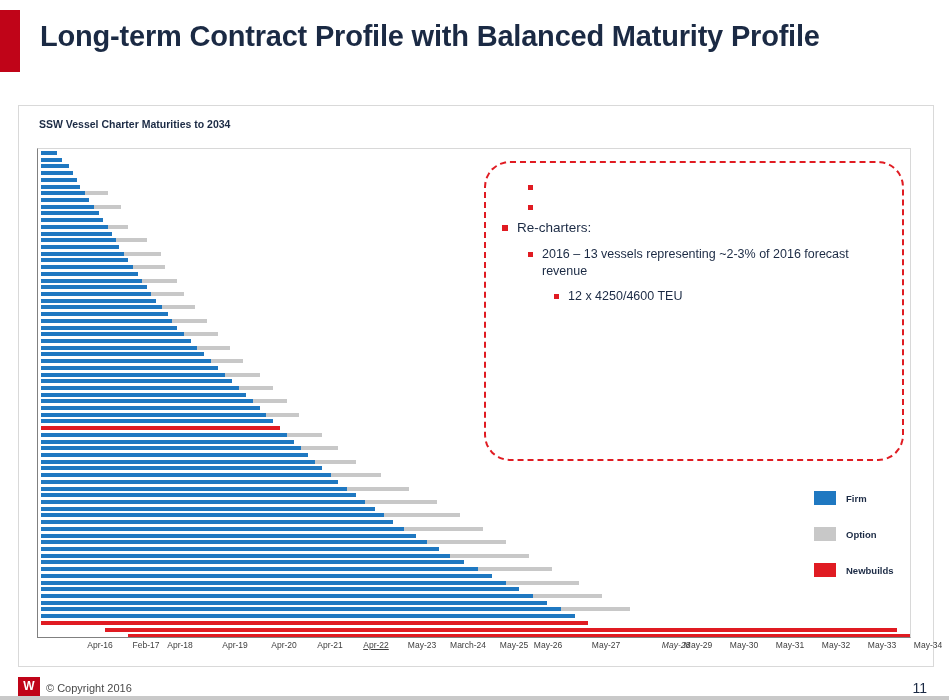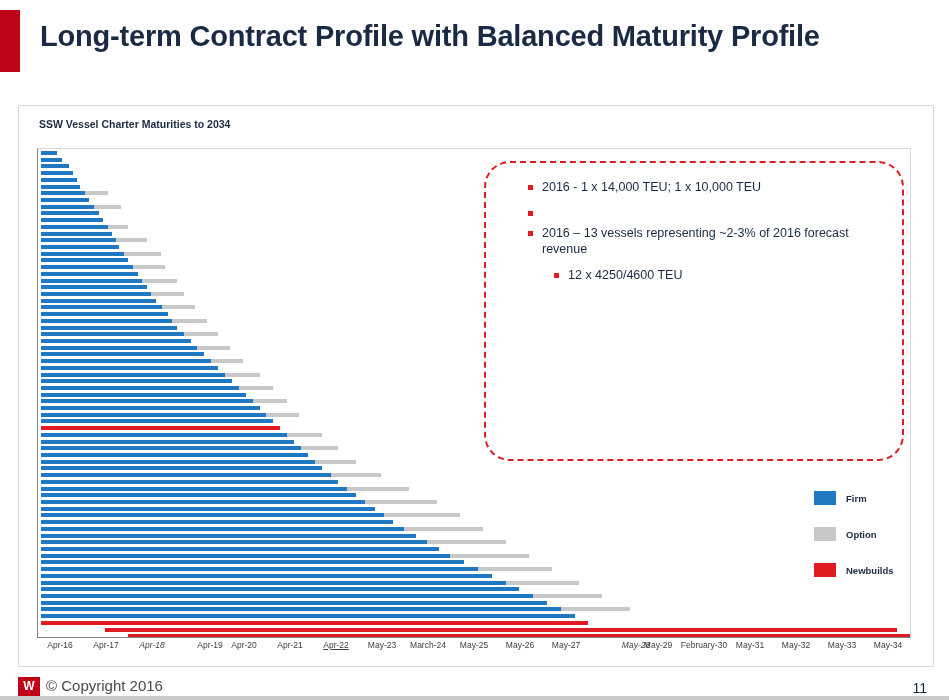--- a/index.html
+++ b/index.html
@@ -42,21 +42,21 @@
   .bar{position:absolute;height:4px;}
   .bar.firm{background:#1f78c1;}
   .bar.option{background:#c8c8c8;}
   .bar.newbuild{background:#e01b22;}
   
   .xaxis{
     position:absolute;left:18px;top:534px;width:874px;height:20px;
   }
   .xtick{
     position:absolute;top:0;font-size:8.5px;color:#404040;
-    transform:translateX(-50%);white-space:nowrap;
+    transform:translateX(-50%);white-space:nowrap;margin-left:40px;
   }
   
   .callout{
     position:absolute;left:465px;top:55px;width:420px;height:300px;
     border:2px dashed #e01b22;border-radius:26px;
     background:#ffffff;box-sizing:border-box;
     padding:16px 14px 10px 16px;
   }
   .cl-row{display:flex;align-items:flex-start;margin-bottom:9px;}
   .cl-bullet{
@@ -75,21 +75,21 @@
   
   .footer{
     position:absolute;left:0;bottom:0;width:949px;height:28px;background:#ffffff;
   }
   .footer-bar{position:absolute;left:0;bottom:0;width:949px;height:4px;background:#c9c9c9;}
   .logo{
     position:absolute;left:18px;bottom:4px;width:22px;height:19px;background:#c00418;
     color:#fff;font-size:12px;text-align:center;line-height:19px;font-weight:bold;
   }
   .copyright{
-    position:absolute;left:46px;bottom:6px;font-size:15px;color:#4a4a4a;
+    position:absolute;left:46px;bottom:6px;font-size:11px;color:#4a4a4a;
   }
   .pagenum{
     position:absolute;right:22px;bottom:4px;font-size:14px;color:#1b2a44;font-weight:normal;
   }
 </style>
 </head>
 <body>
 
 <div class="title-accent"></div>
 <div class="slide-title">Long-term Contract Profile with Balanced Maturity Profile</div>
@@ -201,48 +201,51 @@
         <div class="bar firm" style="left: 3px; width: 519.8px; top: 458.438px;"></div>
         <div class="bar firm" style="left: 3px; width: 533.6px; top: 465.151px;"></div>
         <div class="bar newbuild" style="left: 3px; width: 547.4px; top: 471.863px;"></div>
         <div class="bar newbuild" style="left: 67.4px; width: 791.2px; top: 478.575px;"></div>
         <div class="bar newbuild" style="left: 90.4px; width: 782px; top: 485.288px;"></div>
       </div>
   </div>
 
   <div class="xaxis" id="xaxis">
       <div class="xtick" style="left: 23px;">Apr-16</div>
-      <div class="xtick" style="left: 69px;">Apr-17</div>
-      <div class="xtick" style="left: 115px; font-style: italic;">Apr-18</div>
-      <div class="xtick" style="left: 173px;">Apr-19</div>
+      <div class="xtick" style="left: 69px;">Feb-17</div>
+      <div class="xtick" style="left: 103px;">Apr-18</div>
+      <div class="xtick" style="left: 158px;">Apr-19</div>
       <div class="xtick" style="left: 207px;">Apr-20</div>
       <div class="xtick" style="left: 253px;">Apr-21</div>
       <div class="xtick" style="left: 299px; text-decoration: underline;">Apr-22</div>
       <div class="xtick" style="left: 345px;">May-23</div>
       <div class="xtick" style="left: 391px;">March-24</div>
       <div class="xtick" style="left: 437px;">May-25</div>
-      <div class="xtick" style="left: 483px;">May-26</div>
+      <div class="xtick" style="left: 471px;">May-26</div>
       <div class="xtick" style="left: 529px;">May-27</div>
       <div class="xtick" style="left: 599px; font-style: italic;">May-28</div>
       <div class="xtick" style="left: 621px;">May-29</div>
-      <div class="xtick" style="left: 667px;">February-30</div>
+      <div class="xtick" style="left: 667px;">May-30</div>
       <div class="xtick" style="left: 713px;">May-31</div>
       <div class="xtick" style="left: 759px;">May-32</div>
       <div class="xtick" style="left: 805px;">May-33</div>
       <div class="xtick" style="left: 851px;">May-34</div>
     </div>
 
   <div class="callout">
     <div id="callout-items">
         <div class="cl-row lvl2">
           <span class="cl-bullet"></span>
-          <span class="cl-text">2016 - 1 x 14,000 TEU; 1 x 10,000 TEU</span>
         </div>
         <div class="cl-row lvl2">
           <span class="cl-bullet"></span>
+        </div>
+        <div class="cl-row">
+          <span class="cl-bullet"></span>
+          <span class="cl-text">Re-charters:</span>
         </div>
         <div class="cl-row lvl2">
           <span class="cl-bullet"></span>
           <span class="cl-text">2016 – 13 vessels representing ~2-3% of 2016 forecast revenue</span>
         </div>
         <div class="cl-row lvl3">
           <span class="cl-bullet"></span>
           <span class="cl-text">12 x 4250/4600 TEU</span>
         </div>
       </div>

